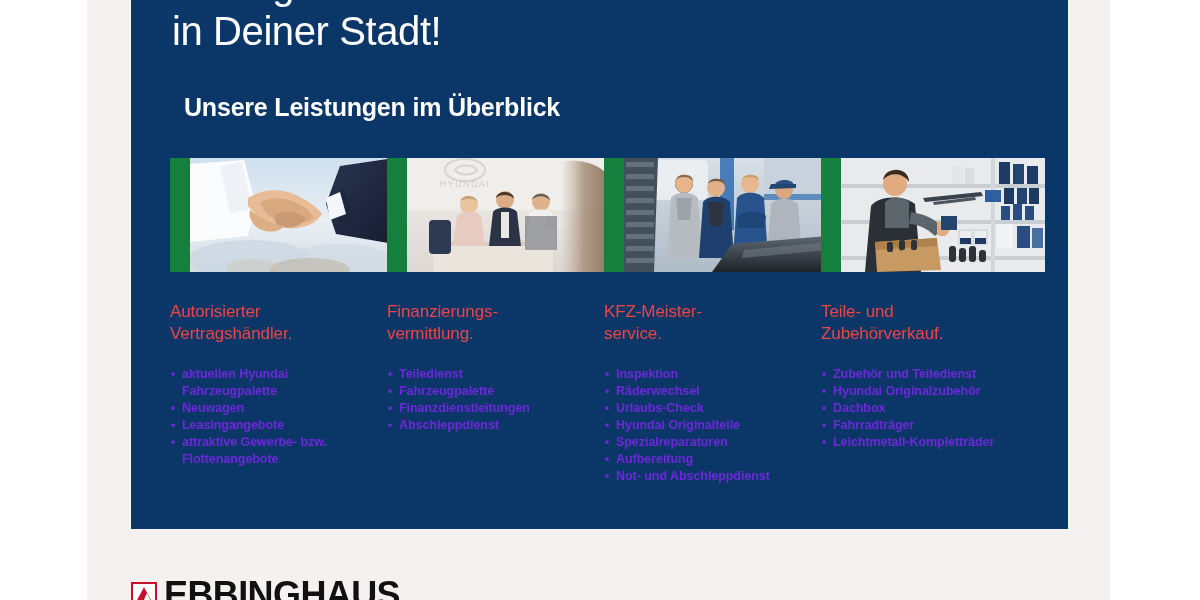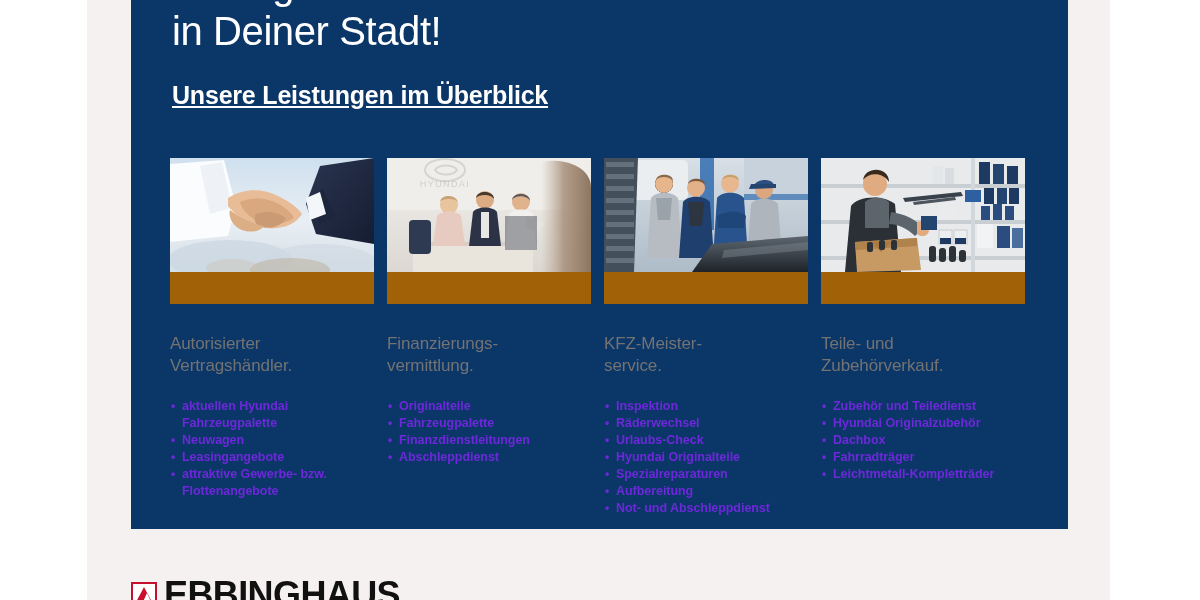--- a/index.html
+++ b/index.html
@@ -53,60 +53,60 @@
     margin: 0;
     padding-top: 52px;
     color: #ffffff;
     font-size: 40px;
     font-weight: 300;
     line-height: 1.16;
     letter-spacing: -0.4px;
     white-space: pre-line;
   }
   .hero-subtitle {
-    margin: 0;
+    margin: 12px;
     padding-top: 26px;
     color: #ffffff;
     font-size: 25px;
     font-weight: 700;
     letter-spacing: -0.2px;
-    text-decoration: underline;
   }
 
   
   .service-grid {
     position: absolute;
     left: 170px;
     top: 158px;
     width: 856px;
     display: grid;
     grid-template-columns: repeat(4, 204px);
     column-gap: 13px;
   }
   .service-col {
     width: 204px;
   }
 
   .service-thumb {
     width: 204px;
-    height: 146px;
+    height: 114px;
     overflow: hidden;
     position: relative;
-    background: #a16207;
+    background: #15803d;
+    padding-left: 20px;
   }
   .service-thumb svg {
     display: block;
     width: 204px;
     height: 114px;
   }
 
   .service-heading {
     margin: 0;
     padding-top: 29px;
-    color: #737373;
+    color: #ef4444;
     font-size: 17px;
     font-weight: 400;
     line-height: 1.3;
     letter-spacing: -0.1px;
     white-space: pre-line;
   }
 
   .service-list {
     margin: 0;
     padding: 21px 0 0 0;
@@ -283,21 +283,21 @@
           <path d="M122 56 C126 50 142 50 146 56 L150 92 L118 92 Z" fill="#f2f0ee"></path>
           <path d="M140 58 L158 66 L150 74 L138 68 Z" fill="#e9e6e2"></path>
           <rect x="118" y="58" width="32" height="34" fill="#5a5f68" opacity="0.55"></rect>
 
           <path d="M154 114 L154 4 C172 0 204 6 204 30 L204 114 Z" fill="url(#shFg)"></path>
         </svg>
       </div>
       <h3 class="service-heading">Finanzierungs-
 vermittlung.</h3>
       <ul class="service-list">
-        <li>Originalteile</li>
+        <li>Teiledienst</li>
         <li>Fahrzeugpalette</li>
         <li>Finanzdienstleitungen</li>
         <li>Abschleppdienst</li>
       </ul>
     </div>
 
     <div class="service-col">
       <div class="service-thumb">
         <svg viewBox="0 0 204 114" preserveAspectRatio="xMidYMid slice" aria-hidden="true">
           <defs>

